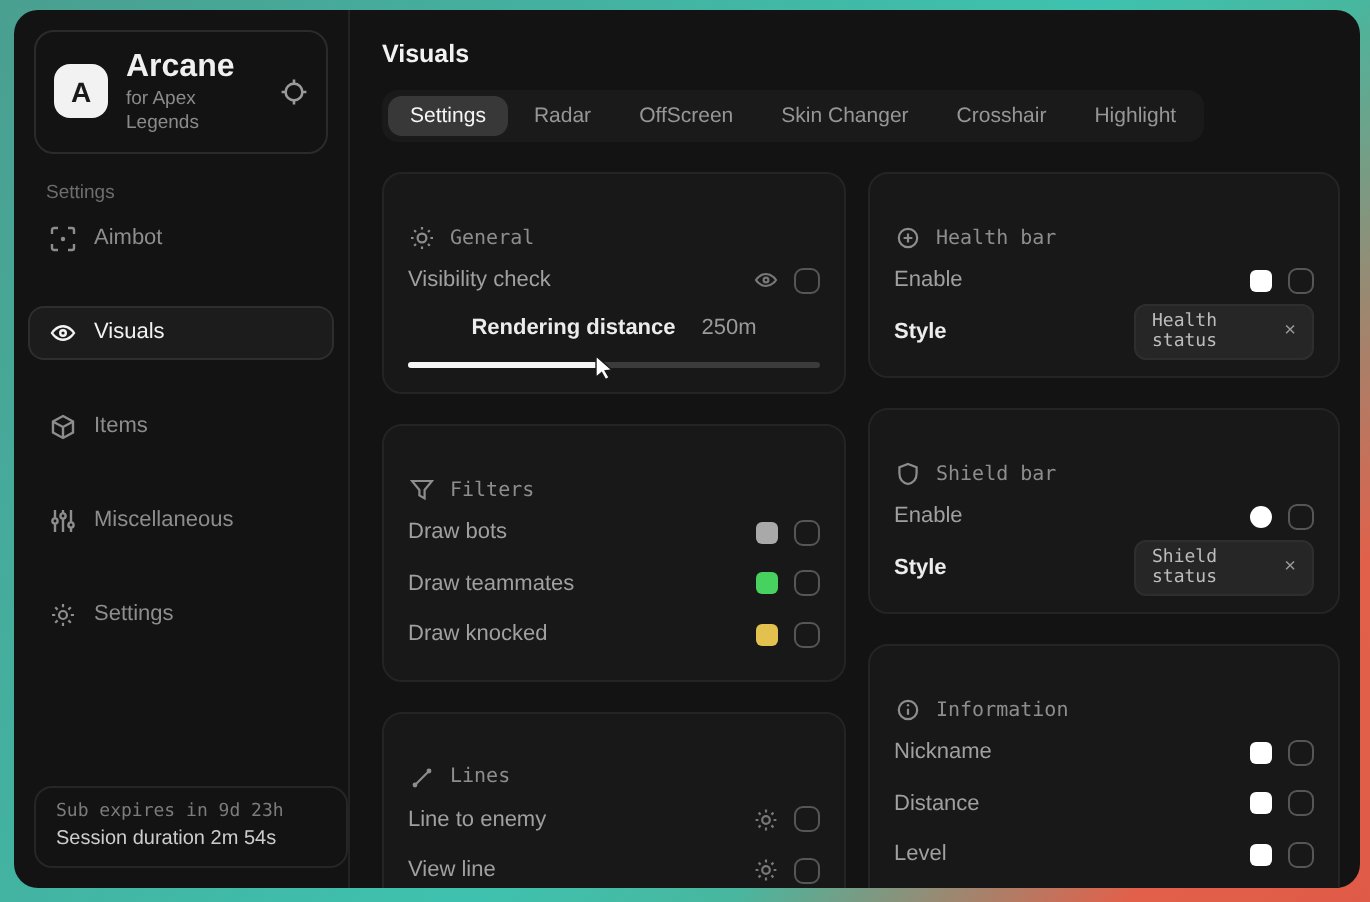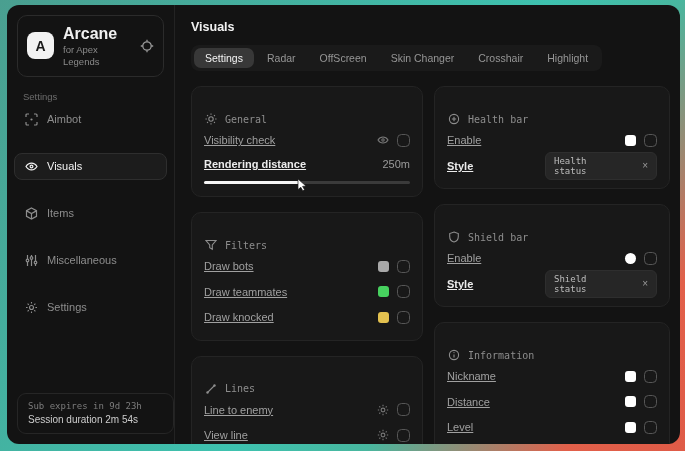--- a/index.html
+++ b/index.html
@@ -61,37 +61,37 @@
   .panel {
     background:#181818; border:1px solid #242424; border-radius:10px;
     padding:26px 12px 12px 12px;
   }
   .p-head {
     display:flex; align-items:center; gap:8px; color:#8d8d8d;
     font-family:"DejaVu Sans Mono",monospace; font-size:10px;
   }
   .p-head .ic { display:flex; width:13px; justify-content:center; color:#8d8d8d; }
   .p-row { display:flex; align-items:center; justify-content:space-between; height:20.5px; margin-top:5px; }
-  .row-label { font-size:11px; color:#a0a0a0;text-decoration:underline; }
+  .row-label { font-size:11px; color:#a0a0a0; }
   .row-label.bright { color:#ececec; font-weight:bold; }
   .ctrls { display:flex; align-items:center; gap:8px; }
   .checkbox {
     width:13px; height:13px; border:1.5px solid #565656; border-radius:4.5px;
     background:transparent; cursor:pointer;
   }
   .swatch { width:11px; height:11px; border-radius:3px; cursor:pointer; }
   .mini-ic { color:#787878; display:flex; cursor:pointer; }
   .val { font-size:11px; color:#9a9a9a;margin-left:13px; }
   .slider { position:relative; margin-top:7px; height:3px; background:#3b3b3b; border-radius:2px; cursor:pointer; }
   .slider-fill { position:absolute; left:0; top:0; bottom:0; background:#f5f5f5; border-radius:2px; }
   .cursor-arrow { position:absolute; top:-4px; }
   .tag {
     display:flex; align-items:center; justify-content:space-between; gap:19px;
     background:#262626; border:1px solid #2e2e2e; border-radius:6px;
-    padding:3px 8px; width:112px; cursor:pointer;
+    padding:3px 8px; width:90px; cursor:pointer;
   }
   .tag-label { font-family:"DejaVu Sans Mono",monospace; font-size:9px; color:#bdbdbd; }
   .tag-x { color:#9a9a9a; font-size:10px; cursor:pointer; line-height:1; }
 </style>
 </head>
 <body>
 
 <div class="window">
 
   <div class="sidebar">
@@ -198,21 +198,21 @@
             <span class="ctrls">
               <span class="mini-ic">
                 <svg width="12" height="12" viewBox="0 0 12 12" fill="none" stroke="currentColor" stroke-width="1.1">
                   <path d="M1 6s1.8-3 5-3 5 3 5 3-1.8 3-5 3-5-3-5-3z"></path>
                     <circle cx="6" cy="6" r="1.2"></circle>
                 </svg>
               </span>
               <span class="checkbox"></span>
             </span>
           </div>
-          <div class="p-row" style="margin-top:3px;">
+          <div class="p-row" style="margin-top:3px;justify-content:center;">
             <span class="row-label bright">Rendering distance</span>
             <span class="val">250m</span>
           </div>
           <div class="slider">
             <div class="slider-fill" style="width: 46%;"></div>
             <span class="cursor-arrow" style="left:45%;">
               <svg width="10" height="12" viewBox="0 0 10 12">
                   <path d="M1 0l8 7-3.4.4 2 3.4-1.8 1-2-3.5L1 10.6z" fill="#fff" stroke="#1a1a1a" stroke-width="0.7"></path>
                 </svg>
             </span>

